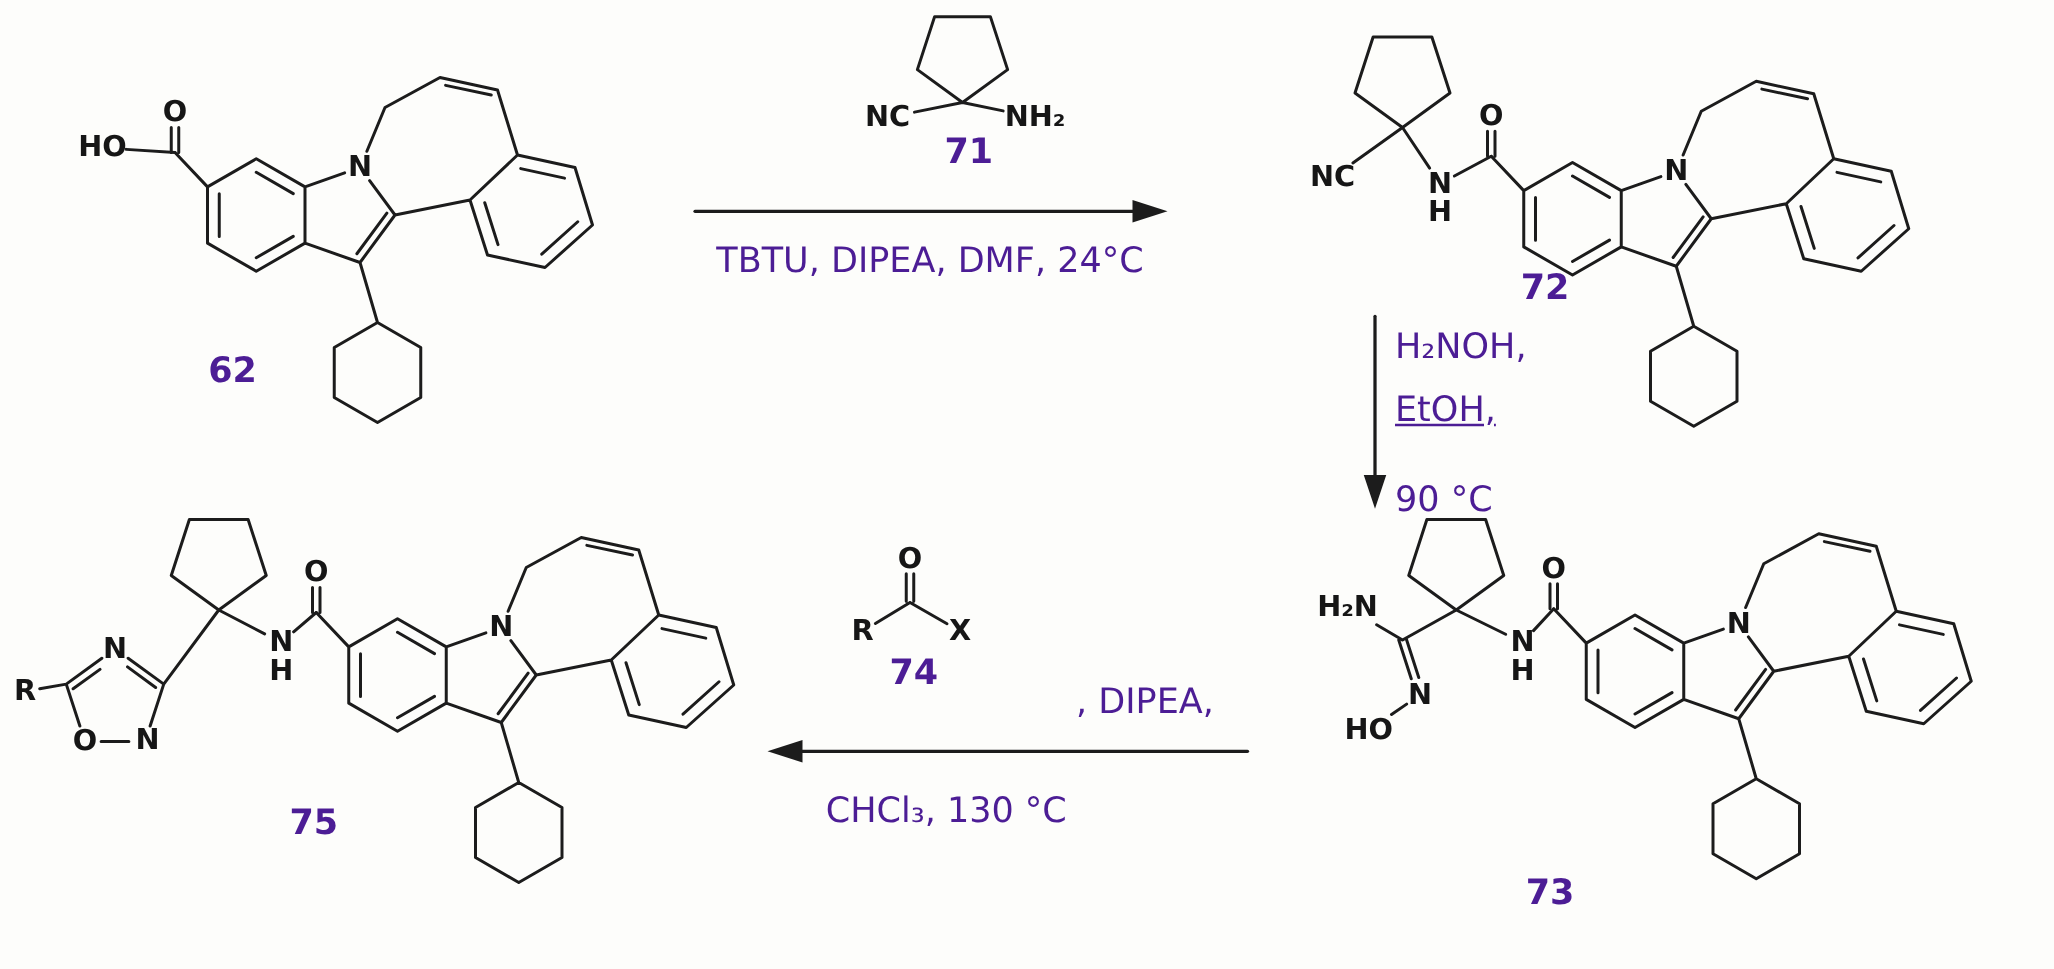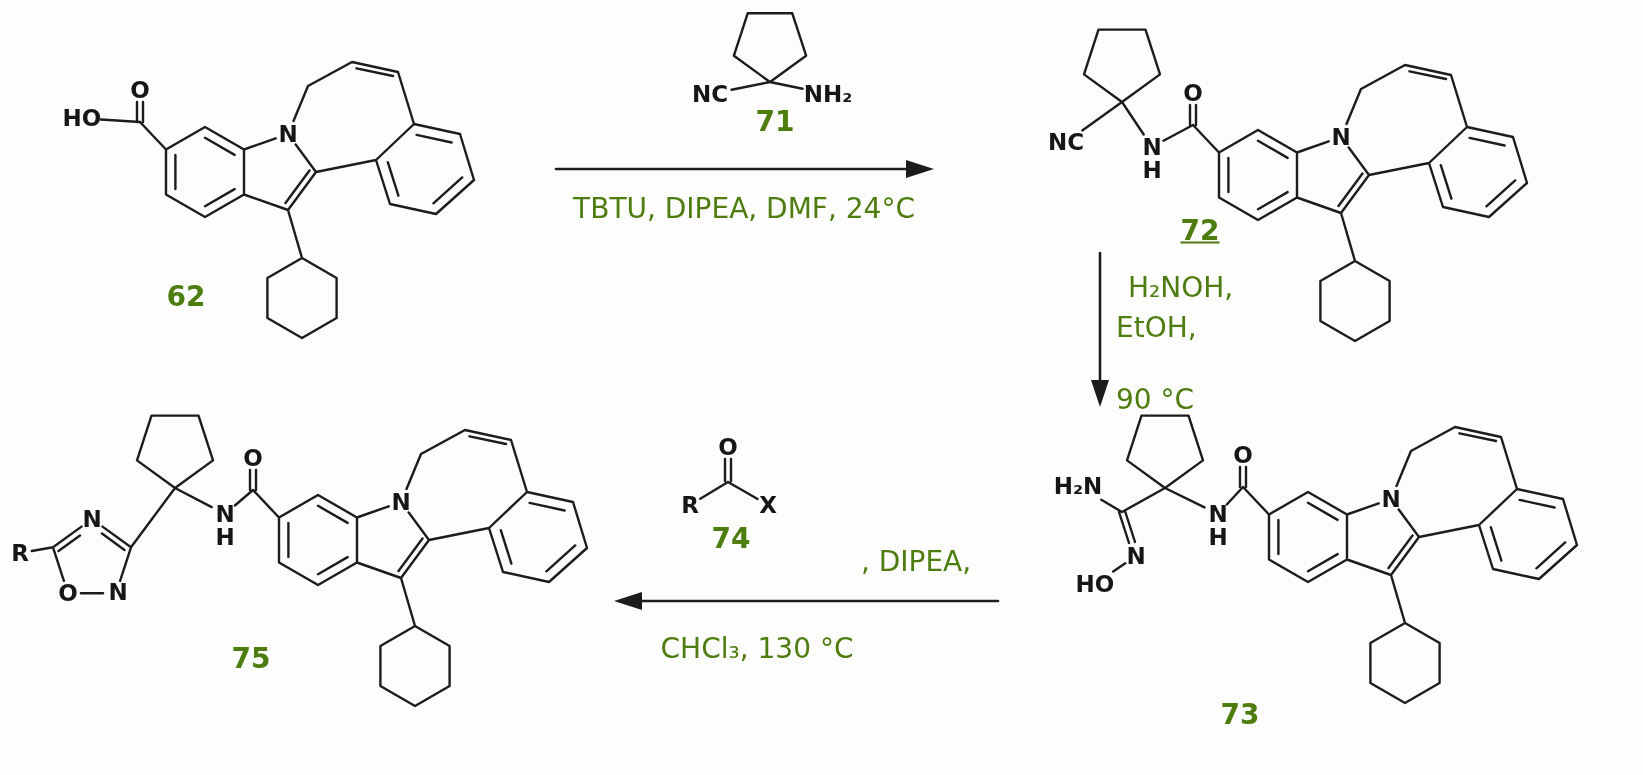--- a/index.html
+++ b/index.html
@@ -13,21 +13,21 @@
   }
   .scheme-svg{position:absolute;left:0;top:0;}
   .bond{stroke:#1c1c1c;stroke-width:2.4;fill:none;stroke-linecap:round;stroke-linejoin:round;}
   .arrow-line{stroke:#1c1c1c;stroke-width:2.6;fill:none;stroke-linecap:round;}
   .arrow-head{fill:#1c1c1c;stroke:none;}
   .atom-label{
     font-family:"DejaVu Sans","Liberation Sans",sans-serif;
     font-size:23px;font-weight:700;fill:#161616;
     text-anchor:middle;dominant-baseline:central;
   }
-  .txt{position:absolute;white-space:nowrap;color:#4d7c0f;}
+  .txt{position:absolute;white-space:nowrap;color:#4c1d95;}
   .num{font-size:28px;font-weight:700;transform:translate(-50%,-50%);}
   .cond{font-size:28px;font-weight:400;transform:translate(-50%,-50%);}
   .cond-left{font-size:28px;font-weight:400;}
 </style>
 </head>
 <body>
 
 <div class="canvas">
 
   <svg class="scheme-svg" width="1643" height="775" viewBox="0 0 1643 775">
@@ -140,25 +140,25 @@
       <text class="atom-label" x="68" y="593">O</text>
       <text class="atom-label" x="225" y="514">N</text>
       <text class="atom-label" x="225" y="537">H</text>
       <text class="atom-label" x="253" y="458">O</text>
       <text class="atom-label" x="401" y="502">N</text>
     </g>
   </svg>
 
   <div class="txt num" style="left:186px;top:296px;">62</div>
   <div class="txt num" style="left:775px;top:121px;">71</div>
-  <div class="txt num" style="left:1200px;top:230px;text-decoration:underline;">72</div>
+  <div class="txt num" style="left:1236px;top:230px;">72</div>
   <div class="txt num" style="left:1240px;top:714px;">73</div>
   <div class="txt num" style="left:731px;top:538px;">74</div>
   <div class="txt num" style="left:251px;top:658px;">75</div>
 
   <div class="txt cond" style="left:744px;top:208px;">TBTU, DIPEA, DMF, 24°C</div>
-  <div class="txt cond-left" style="left:1116px;top:271px;margin-left:12px;">H₂NOH,</div>
-  <div class="txt cond-left" style="left:1116px;top:311px;">EtOH,</div>
+  <div class="txt cond-left" style="left:1116px;top:260px;">H₂NOH,</div>
+  <div class="txt cond-left" style="left:1116px;top:311px;text-decoration:underline;">EtOH,</div>
   <div class="txt cond-left" style="left:1116px;top:351px;margin-top:32px;">90 °C</div>
   <div class="txt cond" style="left:916px;top:561px;text-align:right;">, DIPEA,</div>
   <div class="txt cond" style="left:757px;top:648px;">CHCl₃, 130 °C</div>
 
 </div>
 
 </body></html>

